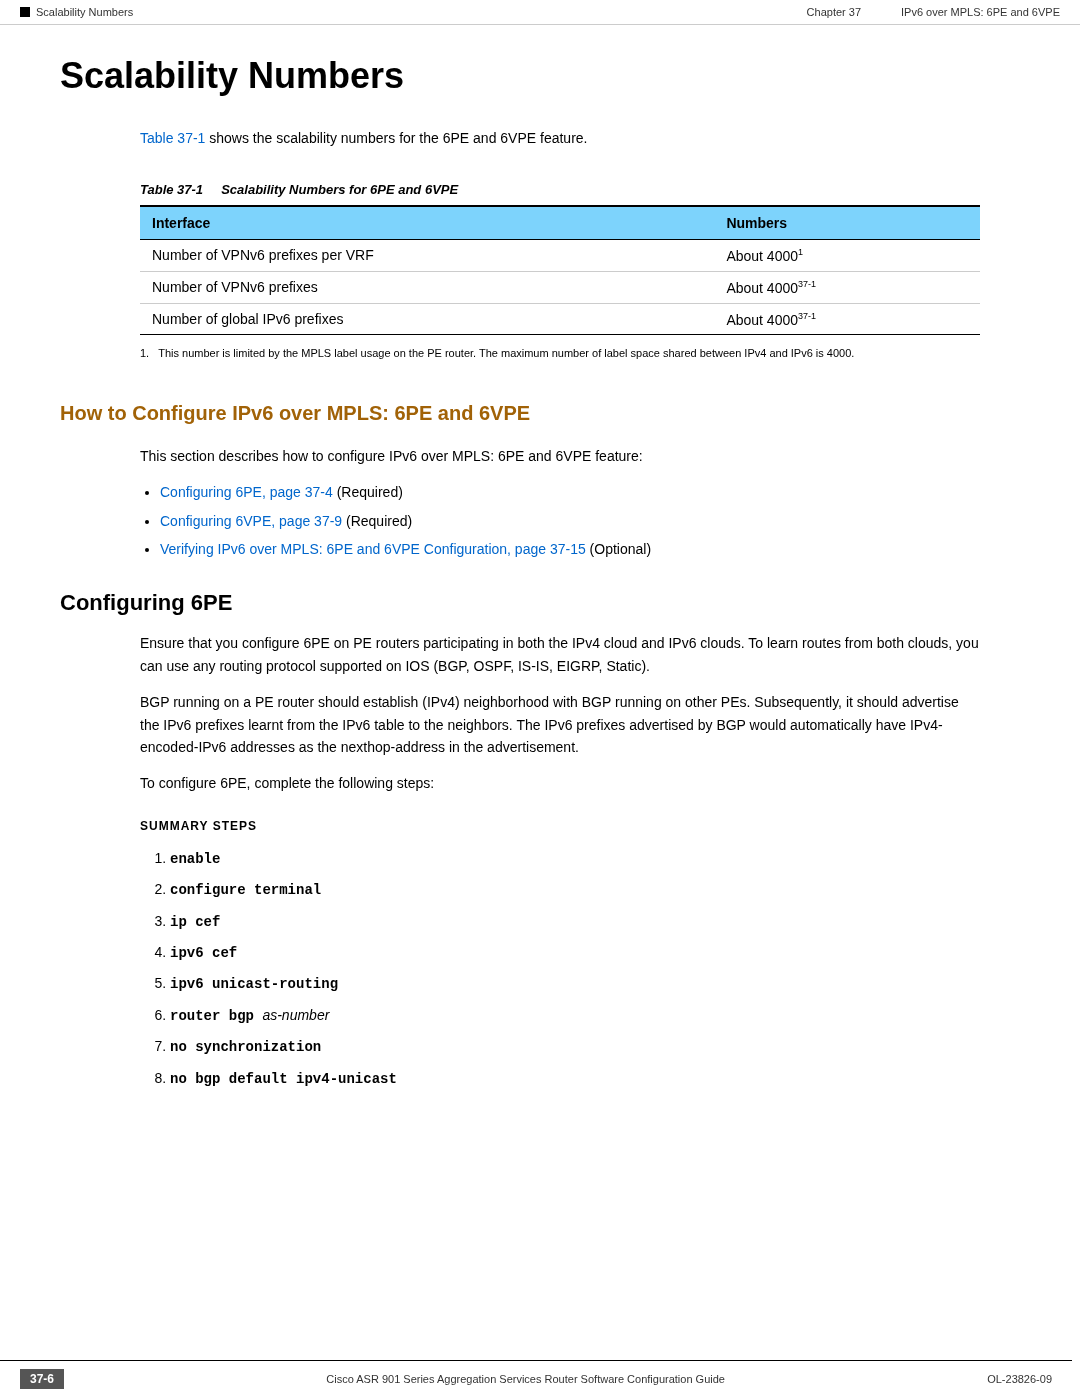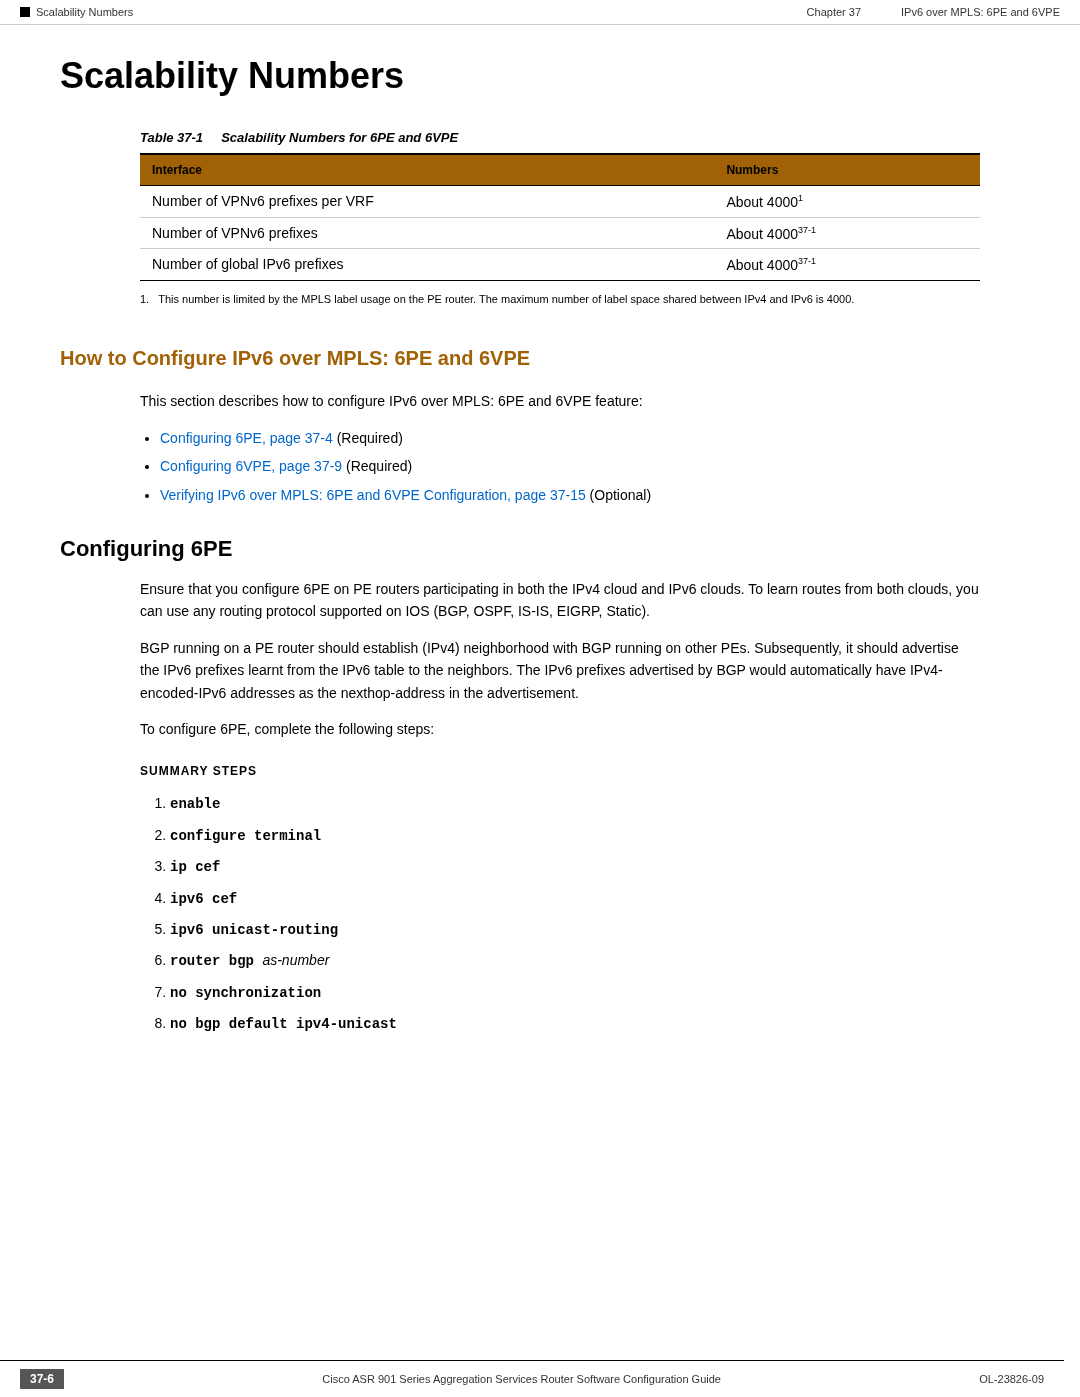--- a/index.html
+++ b/index.html
@@ -124,27 +124,27 @@
 
     
     .data-table {
       margin-left: 80px;
       margin-right: 40px;
       border-collapse: collapse;
       width: calc(100% - 120px);
       margin-bottom: 10px;
     }
     .data-table th {
-      background: #a16207;
+      background: #7dd3fc;
       border-top: 2px solid #000;
       border-bottom: 1px solid #000;
       padding: 8px 12px;
       text-align: left;
       font-weight: bold;
-      font-size: 12px;
+      font-size: 14px;
     }
     .data-table td {
       padding: 7px 12px;
       border-bottom: 1px solid #ccc;
       font-size: 14px;
       vertical-align: top;
     }
     .data-table tr:last-child td {
       border-bottom: 1px solid #000;
     }
@@ -193,21 +193,21 @@
     sup {
       font-size: 9px;
       vertical-align: super;
     }
 
     
     .page-footer {
       position: absolute;
       bottom: 0;
       left: 0;
-      right: 16px;
+      right: 8px;
       border-top: 1px solid #000;
       display: flex;
       align-items: center;
       justify-content: center;
       padding: 8px 20px;
       font-size: 11px;
       color: #333;
     }
     .page-number-box {
       background: #555;
@@ -236,20 +236,24 @@
   <div class="header-right">
     <span>Chapter 37</span>
     <span>IPv6 over MPLS: 6PE and 6VPE</span>
   </div>
 </div>
 
 <div class="main-content">
 
   <h1 class="page-title">Scalability Numbers</h1>
 
+  <p class="intro-text">
+    <a href="#">Table 37-1</a>
+    <span> shows the scalability numbers for the 6PE and 6VPE feature.</span>
+  </p>
 
   <p class="table-caption">
     <span class="table-caption-number">Table 37-1</span>
     &nbsp;&nbsp;&nbsp;
     <span>Scalability Numbers for 6PE and 6VPE</span>
   </p>
 
   <table class="data-table">
     <thead>
       <tr>

